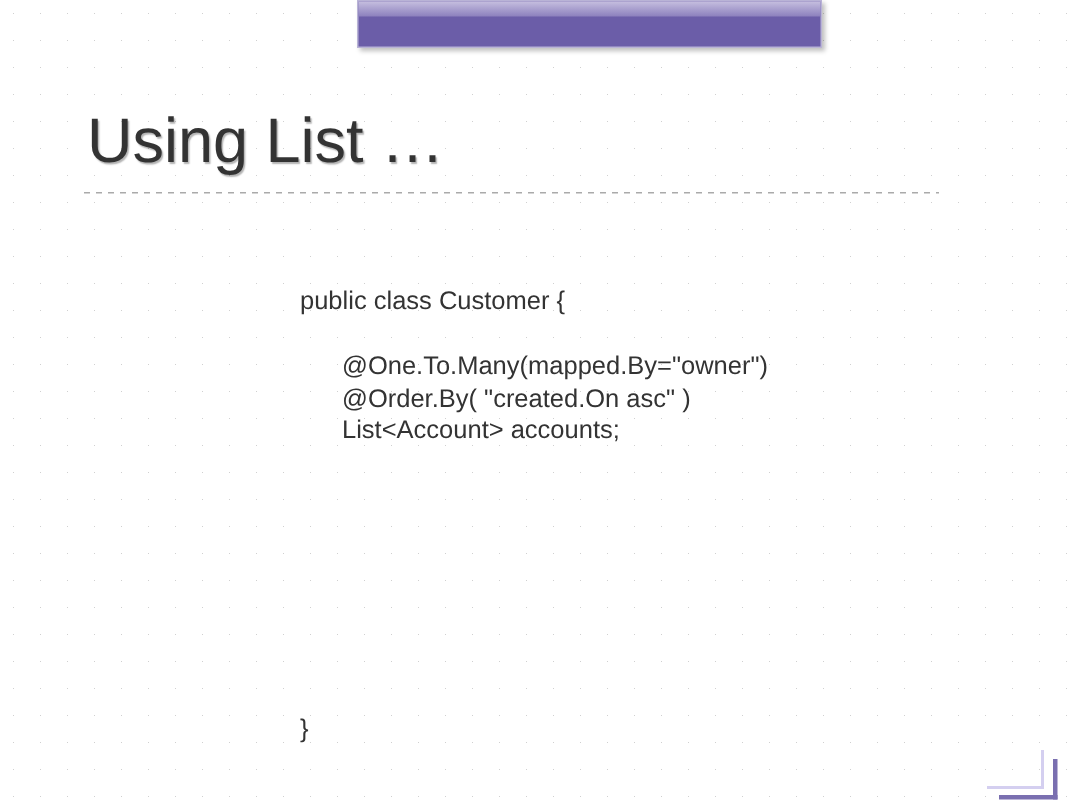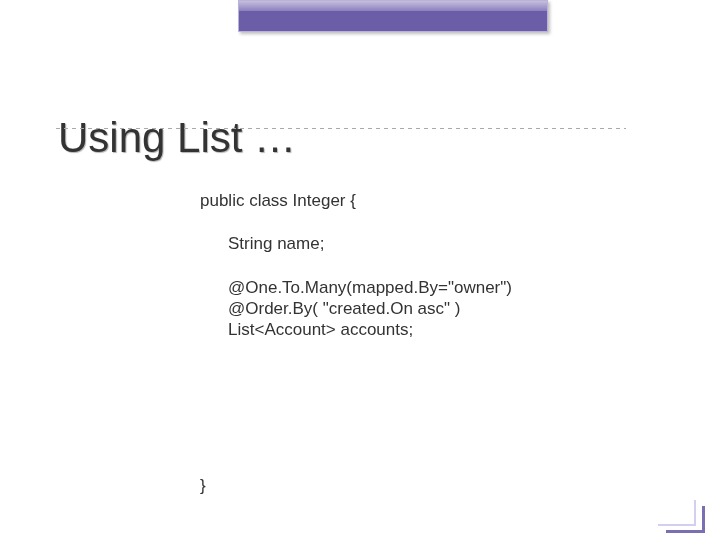--- a/index.html
+++ b/index.html
@@ -7,21 +7,21 @@
   
   .grid{position:absolute;inset:0;
     background-image:radial-gradient(circle,#d0d0d0 0.6px,transparent 0.6px);
     background-size:18px 18px;}
   
   .topbar{position:absolute;left:238px;top:0;width:308px;height:30px;
     background:#6b5da8;border:1px solid #b9b3d6;box-shadow:2px 2px 3px rgba(0,0,0,0.25);}
   .topbar::after{content:"";position:absolute;left:0;top:0;right:0;height:10px;
     background:linear-gradient(#c5bedf,#8c80bd);}
   
-  .title{position:absolute;left:58px;top:70px;font-size:42px;font-family:'Trebuchet MS',Verdana,sans-serif;color:#333;text-shadow:1px 1px 1px rgba(0,0,0,0.3);margin-top:44px;}
+  .title{position:absolute;left:58px;top:70px;font-size:42px;font-family:'Trebuchet MS',Verdana,sans-serif;color:#333;text-shadow:1px 1px 1px rgba(0,0,0,0.3);}
   .underline{position:absolute;left:56px;top:128px;width:570px;height:1px;
     background:repeating-linear-gradient(90deg,#aaa 0,#aaa 4px,transparent 4px,transparent 8px);}
   
   .code{position:absolute;left:200px;top:190px;font-size:17px;line-height:1.25;color:#333;}
   .code .l1{margin-left:28px;}
   .code .blk{margin-top:22px;}
   .closer{position:absolute;left:200px;top:476px;font-size:17px;color:#333;}
   
   .corner{position:absolute;right:18px;bottom:10px;width:36px;height:24px;}
   .corner::before{content:"";position:absolute;left:0;top:0;width:36px;height:24px;
@@ -33,24 +33,23 @@
 <body>
 
 <div class="slide">
   <div class="grid"></div>
   <div class="topbar"></div>
 
   <div class="title">Using List …</div>
   <div class="underline"></div>
 
   <div class="code">
-    <div>public class Integer {</div>
+    <div>public class Customer {</div>
 
 
-    <div class="l1 blk">String name;</div>
 
     <div class="l1 blk">@One.To.Many(mapped.By="owner")</div>
     <div class="l1">@Order.By( "created.On asc" )</div>
     <div class="l1">List&lt;Account&gt; accounts;</div>
   </div>
 
   <div class="closer">}</div>
 
   <div class="corner"></div>
 </div>

